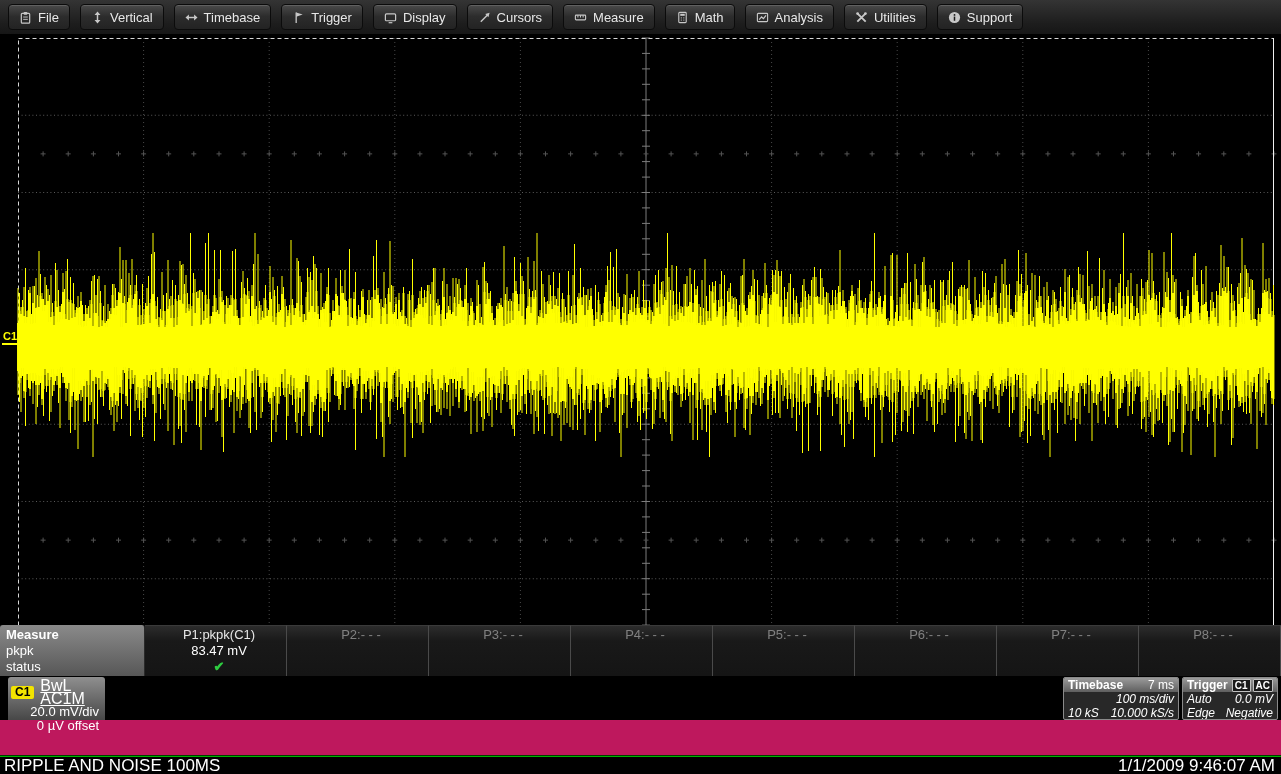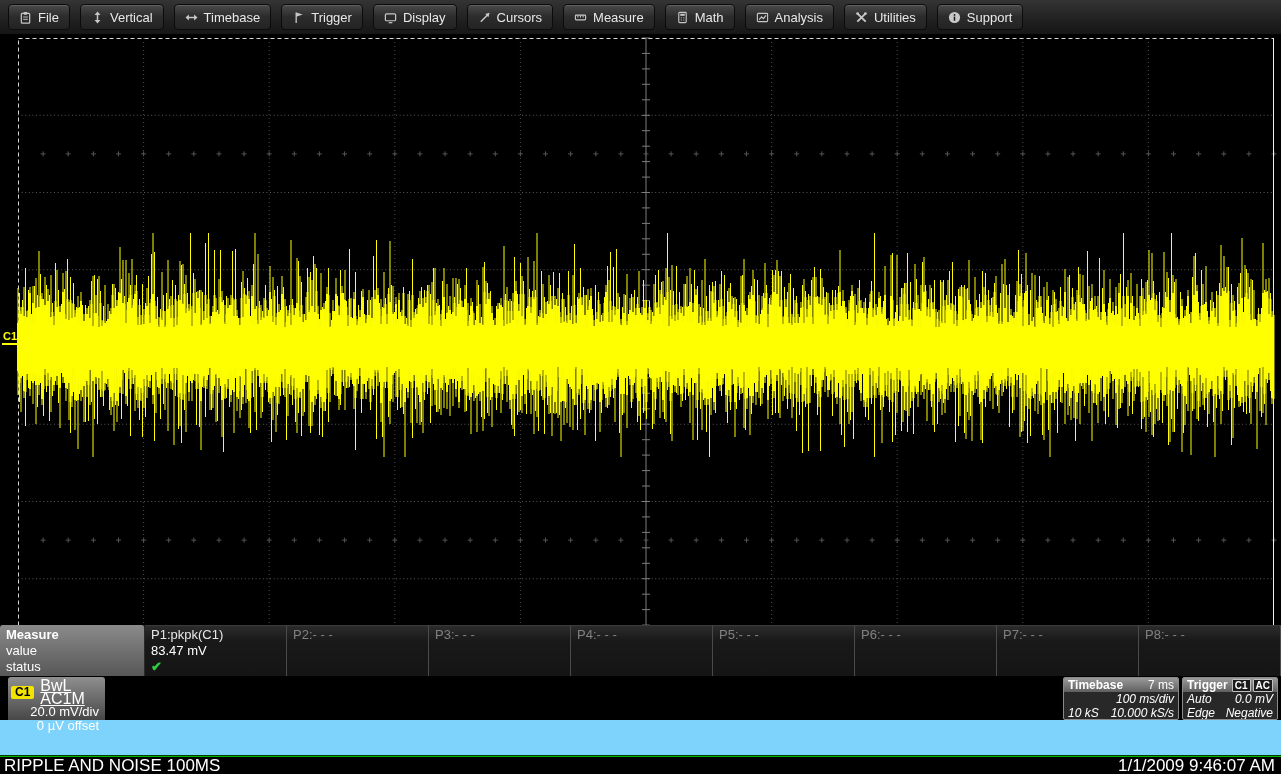--- a/index.html
+++ b/index.html
@@ -1,18 +1,18 @@
 <!DOCTYPE html>
 <html><head>
 <meta charset="utf-8">
 <style>
   * { margin:0; padding:0; box-sizing:border-box; }
   html,body { width:1281px; height:774px; background:#000; overflow:hidden;
               font-family:"Liberation Sans", sans-serif; }
-  .app { position:relative; width:1281px; height:774px; background:#7dd3fc; }
+  .app { position:relative; width:1281px; height:774px; background:#be185d; }
 
   
   .menubar { position:absolute; left:0; top:0; width:1281px; height:35px;
              background:linear-gradient(180deg,#343434,#1d1d1d 70%,#161616);
              border-bottom:1px solid #000; display:flex; align-items:center;
              gap:10px; padding-left:8px; }
   .mbtn { display:inline-flex; align-items:center; gap:6px; height:26px;
           padding:0 10px; border-radius:4px; border:1px solid #0b0b0b;
           background:linear-gradient(180deg,#4a4a4a,#2c2c2c 48%,#232323);
           box-shadow:inset 0 1px 0 #606060; color:#e8e8e8; font-size:13px;
@@ -28,24 +28,24 @@
                padding:0 1px 1px 1px; line-height:12px; }
 
   
   .mpanel { position:absolute; left:0; top:625px; width:1281px; height:51px;
             display:flex; background:#101010; }
   .mhead { width:145px; height:51px; padding:2px 6px 0 6px;
            background:linear-gradient(180deg,#8a8a8a,#575757);
            border-right:1px solid #2a2a2a; color:#fff; font-size:13px;
            line-height:16px; border-radius:3px 3px 0 0; }
   .mhead .t { font-weight:bold; }
-  .mcell { width:142px; height:58px; padding:1px 9px 0 6px;
+  .mcell { width:142px; height:58px; padding:1px 9px 0 16px;
            background:linear-gradient(180deg,#2c2c2c,#191919 26%,#141414);
            border-right:1px solid #4a4a4a; border-top:1px solid #3a3a3a;
-           text-align:left; font-size:13px; line-height:16px; color:#e8e8e8; }
+           text-align:center; font-size:13px; line-height:16px; color:#e8e8e8; }
   .mcell .val { color:#fff; }
   .mcell .chk { color:#2ecc40; font-weight:bold; font-size:13px; }
   .mcell.empty .lbl { color:#818181; }
 
   
   .descrow { position:absolute; left:0; top:676px; width:1281px; height:44px; background:#000; }
   .chbox { position:absolute; left:8px; top:1px; width:97px; height:43px;
            background:linear-gradient(180deg,#8f8f8f,#474747);
            border-radius:3px 3px 0 0; color:#fff; font-size:13px; line-height:14px;
            padding:2px 4px 0 3px; }
@@ -195,21 +195,21 @@
           <path d="M0.0 285V333M1.5 273V345M3.0 276V340M4.5 269V330M6.0 278V353M7.5 285V354M9.0 279V336M10.5 272V336M12.0 255V351M13.5 286V335M15.0 265V345M16.5 285V335M18.0 270V347M19.5 269V337M21.0 269V347M22.5 258V338M24.0 261V361M25.5 273V351M27.0 267V331M28.5 267V348M30.0 263V335M31.5 284V342M33.0 279V339M34.5 274V331M36.0 287V347M37.5 263V336M39.0 269V338M40.5 284V331M42.0 274V350M43.5 281V329M45.0 254V339M46.5 276V339M48.0 281V350M49.5 261V343M51.0 282V345M52.5 262V364M54.0 280V358M55.5 266V330M57.0 279V362M58.5 275V357M60.0 270V362M61.5 287V343M63.0 263V352M64.5 289V346M66.0 283V348M67.5 288V341M69.0 276V343M70.5 283V347M72.0 280V332M73.5 266V331M75.0 288V343M76.5 275V338M78.0 275V339M79.5 278V340M81.0 289V340M82.5 265V351M84.0 288V333M85.5 283V353M87.0 285V345M88.5 289V338M90.0 281V341M91.5 281V352M93.0 276V359M94.5 257V363M96.0 270V355M97.5 277V329M99.0 268V363M100.5 262V337M102.0 255V349M103.5 289V342M105.0 265V332M106.5 266V329M108.0 285V358M109.5 272V333M111.0 260V330M112.5 257V351M114.0 270V332M115.5 267V340M117.0 256V337M118.5 253V356M120.0 287V349M121.5 267V362M123.0 287V350M124.5 286V355M126.0 286V341M127.5 277V348M129.0 268V337M130.5 277V342M132.0 285V343M133.5 261V331M135.0 256V357M136.5 263V331M138.0 281V334M139.5 287V342M141.0 289V350M142.5 280V341M144.0 282V330M145.5 273V341M147.0 289V336M148.5 287V344M150.0 271V345M151.5 268V329M153.0 280V343M154.5 267V345M156.0 289V330M157.5 261V336M159.0 287V330M160.5 279V359M162.0 262V355M163.5 265V361M165.0 266V337M166.5 256V356M168.0 275V345M169.5 270V332M171.0 273V354M172.5 271V330M174.0 288V345M175.5 255V334M177.0 275V336M178.5 276V351M180.0 260V336M181.5 270V345M183.0 287V363M184.5 286V340M186.0 282V338M187.5 257V348M189.0 280V342M190.5 261V330M192.0 286V330M193.5 285V356M195.0 274V352M196.5 257V337M198.0 274V336M199.5 281V340M201.0 276V340M202.5 259V332M204.0 264V362M205.5 284V360M207.0 286V346M208.5 276V349M210.0 270V341M211.5 286V332M213.0 267V357M214.5 260V335M216.0 278V354M217.5 261V329M219.0 278V359M220.5 287V353M222.0 287V338M223.5 260V339M225.0 279V359M226.5 256V329M228.0 266V331M229.5 258V352M231.0 261V363M232.5 284V360M234.0 258V333M235.5 288V332M237.0 271V330M238.5 282V332M240.0 286V332M241.5 270V338M243.0 282V345M244.5 279V359M246.0 280V336M247.5 262V343M249.0 278V339M250.5 278V354M252.0 254V360M253.5 278V360M255.0 284V354M256.5 258V340M258.0 287V349M259.5 275V365M261.0 274V349M262.5 279V336M264.0 256V336M265.5 269V350M267.0 289V331M268.5 284V350M270.0 278V346M271.5 275V339M273.0 287V337M274.5 267V348M276.0 277V340M277.5 282V361M279.0 265V350M280.5 273V359M282.0 279V354M283.5 267V351M285.0 284V351M286.5 287V336M288.0 282V337M289.5 254V330M291.0 274V338M292.5 272V352M294.0 268V364M295.5 280V347M297.0 274V358M298.5 253V352M300.0 276V342M301.5 289V352M303.0 272V359M304.5 275V364M306.0 271V364M307.5 284V361M309.0 256V332M310.5 257V355M312.0 289V330M313.5 288V332M315.0 273V329M316.5 279V330M318.0 256V343M319.5 267V336M321.0 277V361M322.5 279V356M324.0 255V332M325.5 261V330M327.0 262V332M328.5 269V344M330.0 288V338M331.5 261V339M333.0 279V335M334.5 286V340M336.0 261V348M337.5 278V360M339.0 287V341M340.5 283V330M342.0 279V330M343.5 288V361M345.0 259V346M346.5 286V333M348.0 285V354M349.5 281V333M351.0 277V340M352.5 289V364M354.0 280V341M355.5 283V351M357.0 261V332M358.5 262V334M360.0 257V332M361.5 271V335M363.0 286V365M364.5 278V349M366.0 270V344M367.5 266V343M369.0 286V329M370.5 256V350M372.0 264V363M373.5 274V346M375.0 276V337M376.5 286V329M378.0 266V333M379.5 288V359M381.0 262V331M382.5 282V352M384.0 278V346M385.5 255V343M387.0 286V364M388.5 286V342M390.0 288V354M391.5 262V335M393.0 289V344M394.5 257V350M396.0 280V337M397.5 277V336M399.0 276V349M400.5 267V350M402.0 266V364M403.5 277V334M405.0 269V345M406.5 280V354M408.0 265V337M409.5 253V333M411.0 286V344M412.5 278V337M414.0 287V331M415.5 262V340M417.0 277V352M418.5 273V352M420.0 268V341M421.5 282V336M423.0 288V350M424.5 272V345M426.0 259V337M427.5 287V339M429.0 275V354M430.5 274V335M432.0 272V341M433.5 282V331M435.0 274V345M436.5 265V329M438.0 278V351M439.5 269V334M441.0 266V364M442.5 262V343M444.0 269V338M445.5 283V343M447.0 261V351M448.5 272V357M450.0 288V330M451.5 283V355M453.0 268V359M454.5 273V334M456.0 287V347M457.5 288V353M459.0 268V358M460.5 289V339M462.0 285V354M463.5 286V339M465.0 287V353M466.5 254V331M468.0 266V330M469.5 261V359M471.0 261V340M472.5 284V339M474.0 275V359M475.5 288V338M477.0 287V347M478.5 287V360M480.0 271V348M481.5 284V341M483.0 267V333M484.5 282V356M486.0 288V329M487.5 262V338M489.0 286V332M490.5 273V338M492.0 285V362M493.5 273V361M495.0 282V356M496.5 264V361M498.0 253V347M499.5 287V333M501.0 273V342M502.5 256V331M504.0 278V358M505.5 256V330M507.0 287V356M508.5 286V341M510.0 268V331M511.5 259V333M513.0 275V343M514.5 259V351M516.0 261V352M517.5 259V351M519.0 287V343M520.5 285V353M522.0 279V336M523.5 275V338M525.0 280V332M526.5 285V360M528.0 276V337M529.5 276V344M531.0 266V358M532.5 263V357M534.0 271V349M535.5 275V330M537.0 267V364M538.5 285V353M540.0 268V329M541.5 274V339M543.0 285V364M544.5 261V330M546.0 284V363M547.5 283V364M549.0 285V341M550.5 257V338M552.0 282V349M553.5 287V339M555.0 286V361M556.5 267V331M558.0 285V329M559.5 286V355M561.0 261V351M562.5 260V346M564.0 267V331M565.5 278V365M567.0 277V362M568.5 289V331M570.0 272V351M571.5 268V365M573.0 258V362M574.5 277V337M576.0 288V347M577.5 288V352M579.0 281V345M580.5 262V340M582.0 284V364M583.5 288V362M585.0 283V344M586.5 265V347M588.0 254V360M589.5 274V359M591.0 284V349M592.5 263V353M594.0 284V341M595.5 268V351M597.0 277V350M598.5 272V335M600.0 271V331M601.5 285V337M603.0 287V356M604.5 288V334M606.0 275V356M607.5 283V332M609.0 287V357M610.5 283V331M612.0 272V341M613.5 276V364M615.0 274V347M616.5 284V339M618.0 277V331M619.5 266V360M621.0 270V363M622.5 281V340M624.0 277V341M625.5 281V355M627.0 270V348M628.5 284V364M630.0 282V330M631.5 269V331M633.0 286V340M634.5 283V341M636.0 278V354M637.5 265V361M639.0 270V340M640.5 269V344M642.0 276V339M643.5 256V337M645.0 267V362M646.5 286V329M648.0 262V333M649.5 254V344M651.0 288V334M652.5 278V363M654.0 281V355M655.5 267V341M657.0 283V348M658.5 266V338M660.0 282V340M661.5 271V329M663.0 275V356M664.5 284V355M666.0 278V331M667.5 268V349M669.0 269V345M670.5 284V335M672.0 264V354M673.5 285V331M675.0 274V357M676.5 274V331M678.0 257V345M679.5 287V362M681.0 285V330M682.5 278V354M684.0 287V351M685.5 284V355M687.0 287V360M688.5 273V343M690.0 283V361M691.5 280V343M693.0 283V360M694.5 254V337M696.0 265V364M697.5 262V348M699.0 279V335M700.5 277V331M702.0 269V347M703.5 261V347M705.0 288V340M706.5 281V330M708.0 287V357M709.5 274V338M711.0 264V352M712.5 286V364M714.0 271V331M715.5 266V332M717.0 279V364M718.5 273V355M720.0 289V339M721.5 284V345M723.0 285V350M724.5 265V349M726.0 267V334M727.5 289V361M729.0 277V360M730.5 288V330M732.0 261V358M733.5 263V340M735.0 257V358M736.5 263V331M738.0 285V354M739.5 278V343M741.0 286V329M742.5 288V333M744.0 272V350M745.5 270V338M747.0 260V339M748.5 255V331M750.0 289V362M751.5 266V332M753.0 267V332M754.5 262V340M756.0 254V353M757.5 284V331M759.0 256V337M760.5 268V330M762.0 269V331M763.5 262V333M765.0 286V335M766.5 278V339M768.0 269V342M769.5 279V361M771.0 285V332M772.5 285V355M774.0 287V329M775.5 279V356M777.0 285V335M778.5 265V360M780.0 285V336M781.5 286V334M783.0 270V330M784.5 269V364M786.0 285V356M787.5 259V350M789.0 279V329M790.5 262V365M792.0 267V337M793.5 279V331M795.0 286V331M796.5 259V330M798.0 259V339M799.5 265V356M801.0 266V353M802.5 278V359M804.0 267V342M805.5 261V334M807.0 277V329M808.5 276V331M810.0 286V352M811.5 278V343M813.0 273V336M814.5 267V356M816.0 281V332M817.5 259V354M819.0 272V359M820.5 255V338M822.0 254V360M823.5 275V358M825.0 263V342M826.5 271V362M828.0 275V332M829.5 289V361M831.0 273V336M832.5 265V349M834.0 253V336M835.5 272V349M837.0 287V332M838.5 284V336M840.0 275V330M841.5 263V343M843.0 270V355M844.5 280V330M846.0 275V362M847.5 270V364M849.0 287V360M850.5 276V360M852.0 264V330M853.5 253V360M855.0 279V333M856.5 272V357M858.0 277V345M859.5 288V338M861.0 260V329M862.5 274V354M864.0 276V357M865.5 271V359M867.0 257V335M868.5 288V347M870.0 287V333M871.5 289V362M873.0 258V335M874.5 262V364M876.0 288V342M877.5 280V353M879.0 267V330M880.5 289V341M882.0 278V333M883.5 266V343M885.0 283V348M886.5 256V335M888.0 279V354M889.5 266V348M891.0 282V332M892.5 281V342M894.0 288V354M895.5 270V360M897.0 272V348M898.5 265V350M900.0 271V354M901.5 289V337M903.0 273V336M904.5 265V333M906.0 254V347M907.5 253V345M909.0 278V341M910.5 271V344M912.0 279V346M913.5 265V363M915.0 271V356M916.5 274V344M918.0 289V335M919.5 281V335M921.0 289V350M922.5 283V353M924.0 285V347M925.5 268V356M927.0 285V361M928.5 272V345M930.0 267V330M931.5 270V337M933.0 272V346M934.5 266V333M936.0 286V343M937.5 273V347M939.0 288V337M940.5 276V345M942.0 258V331M943.5 259V339M945.0 282V344M946.5 286V346M948.0 281V357M949.5 272V355M951.0 262V344M952.5 273V350M954.0 283V353M955.5 286V351M957.0 277V337M958.5 270V343M960.0 278V333M961.5 286V337M963.0 270V364M964.5 282V338M966.0 267V352M967.5 257V352M969.0 284V348M970.5 262V337M972.0 278V341M973.5 274V331M975.0 279V335M976.5 254V344M978.0 267V348M979.5 285V357M981.0 286V352M982.5 283V329M984.0 286V342M985.5 284V345M987.0 270V341M988.5 289V343M990.0 284V330M991.5 284V348M993.0 277V339M994.5 286V359M996.0 280V347M997.5 289V330M999.0 274V342M1000.5 263V331M1002.0 258V350M1003.5 255V330M1005.0 288V335M1006.5 262V353M1008.0 253V337M1009.5 288V356M1011.0 287V360M1012.5 289V361M1014.0 283V350M1015.5 288V354M1017.0 289V356M1018.5 270V336M1020.0 270V343M1021.5 258V356M1023.0 269V330M1024.5 283V358M1026.0 285V365M1027.5 287V330M1029.0 262V331M1030.5 287V343M1032.0 286V357M1033.5 274V336M1035.0 289V354M1036.5 266V332M1038.0 274V354M1039.5 282V352M1041.0 286V342M1042.5 263V334M1044.0 278V349M1045.5 283V329M1047.0 254V355M1048.5 286V344M1050.0 283V346M1051.5 285V350M1053.0 277V360M1054.5 259V332M1056.0 272V348M1057.5 281V355M1059.0 283V364M1060.5 257V346M1062.0 264V345M1063.5 267V341M1065.0 266V345M1066.5 272V330M1068.0 283V345M1069.5 281V330M1071.0 282V347M1072.5 271V336M1074.0 260V353M1075.5 282V355M1077.0 271V346M1078.5 274V347M1080.0 279V356M1081.5 282V331M1083.0 282V340M1084.5 274V331M1086.0 266V359M1087.5 284V356M1089.0 287V339M1090.5 271V351M1092.0 260V333M1093.5 283V330M1095.0 273V343M1096.5 284V335M1098.0 268V355M1099.5 287V347M1101.0 255V341M1102.5 271V330M1104.0 288V351M1105.5 258V336M1107.0 279V337M1108.5 288V330M1110.0 258V346M1111.5 289V354M1113.0 265V334M1114.5 284V339M1116.0 282V331M1117.5 286V349M1119.0 270V331M1120.5 281V343M1122.0 288V334M1123.5 258V364M1125.0 277V339M1126.5 273V363M1128.0 276V359M1129.5 264V354M1131.0 257V333M1132.5 286V345M1134.0 260V352M1135.5 255V357M1137.0 272V346M1138.5 263V355M1140.0 284V360M1141.5 277V352M1143.0 289V334M1144.5 275V355M1146.0 270V357M1147.5 289V339M1149.0 259V329M1150.5 284V356M1152.0 274V352M1153.5 279V330M1155.0 255V353M1156.5 276V350M1158.0 280V332M1159.5 285V347M1161.0 287V342M1162.5 283V333M1164.0 268V348M1165.5 289V356M1167.0 278V358M1168.5 280V343M1170.0 258V329M1171.5 286V330M1173.0 285V343M1174.5 274V355M1176.0 257V340M1177.5 261V347M1179.0 253V330M1180.5 278V363M1182.0 282V337M1183.5 268V334M1185.0 267V345M1186.5 287V360M1188.0 264V340M1189.5 283V356M1191.0 286V354M1192.5 282V342M1194.0 273V343M1195.5 270V358M1197.0 279V356M1198.5 285V332M1200.0 288V338M1201.5 285V351M1203.0 258V353M1204.5 287V356M1206.0 253V329M1207.5 258V333M1209.0 255V332M1210.5 253V362M1212.0 289V347M1213.5 265V360M1215.0 273V335M1216.5 272V337M1218.0 289V331M1219.5 285V348M1221.0 266V363M1222.5 284V330M1224.0 260V359M1225.5 286V336M1227.0 259V343M1228.5 255V358M1230.0 261V332M1231.5 276V360M1233.0 282V344M1234.5 285V348M1236.0 281V339M1237.5 288V331M1239.0 288V354M1240.5 276V330M1242.0 284V330M1243.5 276V349M1245.0 255V329M1246.5 274V356M1248.0 254V341M1249.5 260V331M1251.0 276V335M1252.5 261V342M1254.0 279V360M1255.5 277V361" stroke="#ffff00" stroke-width="1.9" fill="none"></path>
           <polygon points="628,607 634.5,617 621.5,617" fill="#ffff00"></polygon>
         </svg>
     </div>
     <div class="ch-marker">C1</div>
   </div>
 
   <div class="mpanel">
     <div class="mhead">
       <div class="t">Measure</div>
-      <div>value</div>
+      <div>pkpk</div>
       <div>status</div>
     </div>
     <div class="mcell">
       <div class="lbl">P1:pkpk(C1)</div>
       <div class="val">83.47 mV</div>
       <div class="chk">✔</div>
     </div>
     <div class="mcell empty">
       <div class="lbl">P2:- - -</div>
     </div>

